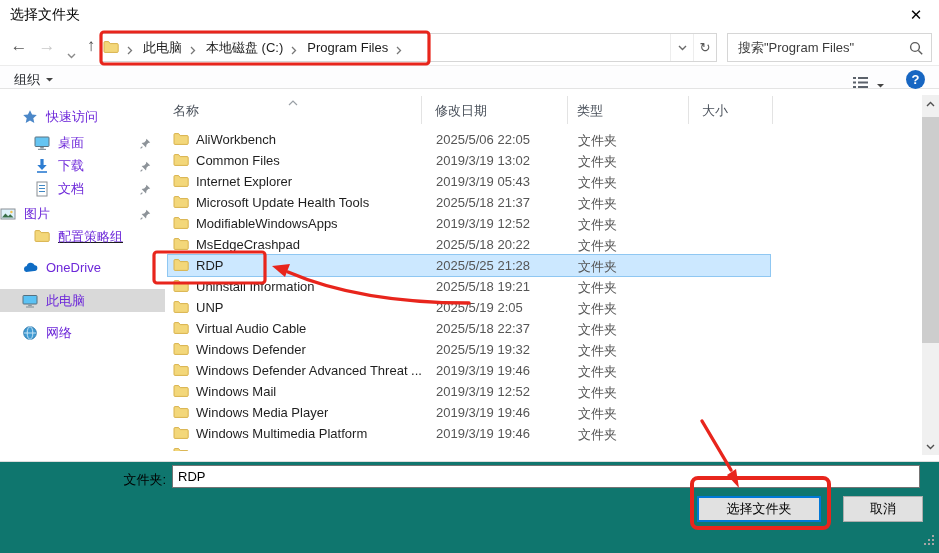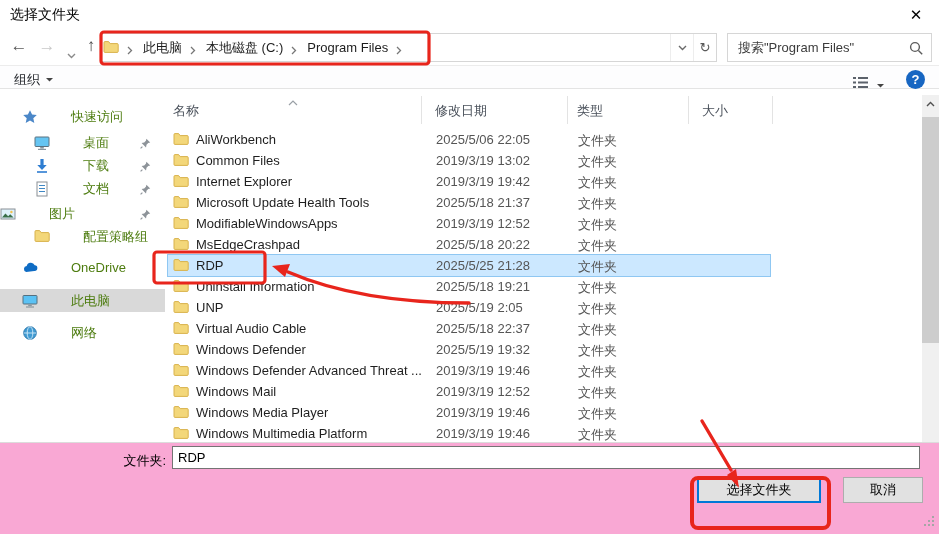--- a/index.html
+++ b/index.html
@@ -44,21 +44,21 @@
   .t-newfolder { left:72px;margin-top:28px; }
   .t-view { left:852px; top:7px; }
   .t-viewchev { left:876px; top:11px; }
   .help-circle { position:absolute; left:906px; top:4px; width:19px; height:19px; border-radius:50%;
     background:#1766c2; color:#fff; font-weight:bold; font-size:13px; text-align:center; line-height:19px; }
 
   
   .main { position:absolute; left:0; top:93px; width:939px; height:368px; background:#fff; }
   .sidebar { position:absolute; left:0; top:0; width:165px; height:368px; background:#fff; overflow:hidden; }
   .side-item { position:absolute; height:23px; display:flex; align-items:center; gap:7px; width:165px; }
-  .side-item .lbl { color:#4d7c0f; white-space:nowrap;margin-left:25px; }
+  .side-item .lbl { color:#6d28d9; white-space:nowrap; }
   .side-item.sel { background:#d9d9d9; }
   .icn16 { width:17px; height:16px; flex:0 0 17px; display:inline-block; }
   .pin { position:absolute; right:14px; top:6px; }
 
   
   .listarea { position:absolute; left:166px; top:0; width:773px; height:368px; }
   .lheader { position:absolute; left:0; top:0; width:773px; height:34px; color:#49505a; }
   .hcell { position:absolute; top:9px; font-size:13px;font-family:Liberation Serif, serif; }
   .hdiv { position:absolute; top:3px; height:28px; width:1px; background:#e3e3e3; }
   .sortcaret { position:absolute; left:122px; top:1px; }
@@ -72,21 +72,21 @@
   .c.type { left:410px; color:#555; }
   .c.size { left:535px; color:#555; }
 
   
   .vscroll { position:absolute; left:756px; top:2px; width:17px; height:360px; background:#f0f0f0; }
   .vs-btn { position:absolute; left:0; width:17px; height:17px; display:flex; align-items:center; justify-content:center; }
   .vs-up { top:0; } .vs-down { bottom:0; }
   .vs-thumb { position:absolute; left:0; top:22px; width:17px; height:226px; background:#cdcdcd; }
 
   
-  .footer { position:absolute; left:0; top:442px; width:939px; height:92px; background:#f9a8d4;
+  .footer { position:absolute; left:0; top:461px; width:939px; height:92px; background:#0f766e;
     border-top:1px solid #dcdcdc; }
   .folder-label { position:absolute; left:80px; top:9px; width:86px; text-align:right; color:#000; }
   .folder-input { position:absolute; left:172px; top:3px; width:748px; height:23px; border:1px solid #747474;
     background:#fff; font:13px "Liberation Sans", sans-serif; padding:0 5px; color:#000; }
   .btn { position:absolute; top:34px; height:26px; background:#e1e1e1; text-align:center; font-size:13px;
     color:#000; line-height:22px; }
   .btn-select { left:697px; width:124px; border:2px solid #0078d7; }
   .btn-cancel { left:843px; width:80px; border:1px solid #adadad; line-height:24px; }
   .gripper { position:absolute; right:3px; bottom:3px; }
 
@@ -248,21 +248,21 @@
             <circle cx="11.4" cy="6" r="1.2" fill="#f3c14b"></circle>
           </svg>
       </span>
       <span class="lbl">图片</span>
       <span class="pin"><svg width="11" height="11">
             <path d="M6.4 0.8 l3.8 3.8 -2 .5 -1.7 1.7 -.5 2.6 -4.4-4.4 2.6-.5 1.7-1.7 z" fill="#8d9399"></path>
             <line x1="2.4" y1="8.6" x2="0.6" y2="10.4" stroke="#8d9399" stroke-width="1.1"></line>
           </svg></span>
     </div>
 
-    <div class="side-item" style="top:132px; padding-left:34px;">
+    <div class="side-item" style="top:132px; padding-left:34px;text-decoration:underline;">
       <span class="icn16">
         <svg width="16" height="14" viewBox="0 0 16 14">
             <path d="M1 2.6 a1 1 0 0 1 1-1 h3.6 l1.6 2 h7 a1 1 0 0 1 1 1 v6.8 a1 1 0 0 1 -1 1 h-12.2 a1 1 0 0 1 -1-1 z" fill="#f3d77a" stroke="#d8b24c"></path>
           </svg>
       </span>
       <span class="lbl">配置策略组</span>
     </div>
 
     <div class="side-item" style="top:163px; padding-left:22px;">
       <span class="icn16">
@@ -337,21 +337,21 @@
           <span class="c type">文件夹</span>
           <span class="c size"></span>
         </div>
         <div class="row">
           <span class="ficon">
             <svg width="16" height="14" viewBox="0 0 16 14">
               <path d="M1 2.6 a1 1 0 0 1 1-1 h3.6 l1.6 2 h7 a1 1 0 0 1 1 1 v6.8 a1 1 0 0 1 -1 1 h-12.2 a1 1 0 0 1 -1-1 z" fill="#f3d77a" stroke="#d8b24c"></path>
             </svg>
           </span>
           <span class="c name">Internet Explorer</span>
-          <span class="c date">2019/3/19 19:42</span>
+          <span class="c date">2019/3/19 05:43</span>
           <span class="c type">文件夹</span>
           <span class="c size"></span>
         </div>
         <div class="row">
           <span class="ficon">
             <svg width="16" height="14" viewBox="0 0 16 14">
               <path d="M1 2.6 a1 1 0 0 1 1-1 h3.6 l1.6 2 h7 a1 1 0 0 1 1 1 v6.8 a1 1 0 0 1 -1 1 h-12.2 a1 1 0 0 1 -1-1 z" fill="#f3d77a" stroke="#d8b24c"></path>
             </svg>
           </span>
           <span class="c name">Microsoft Update Health Tools</span>

